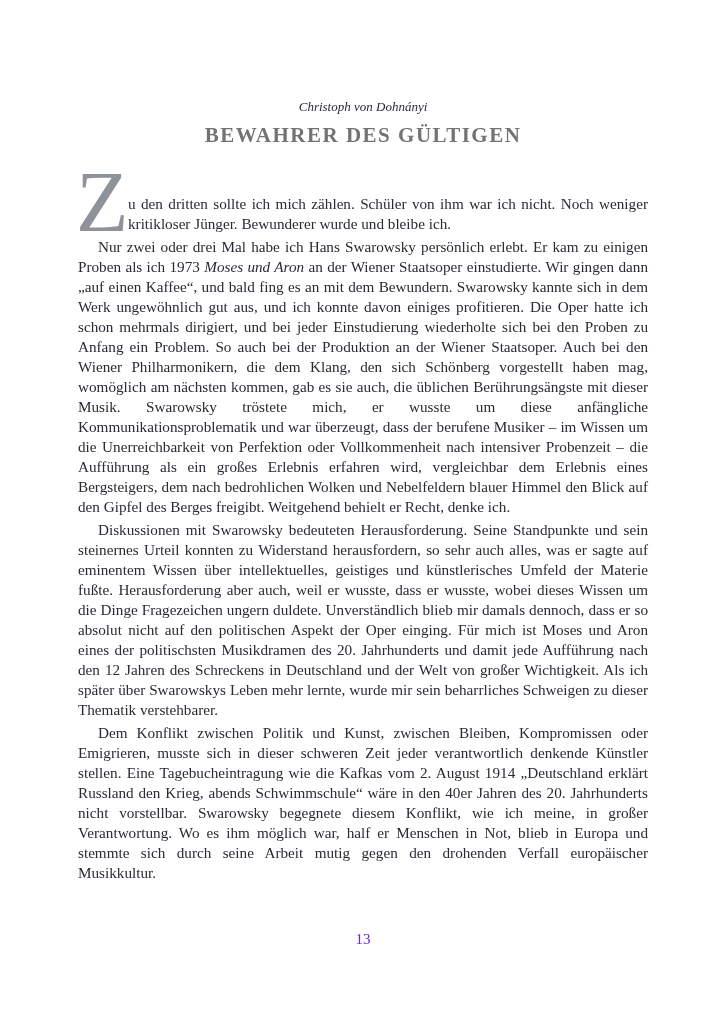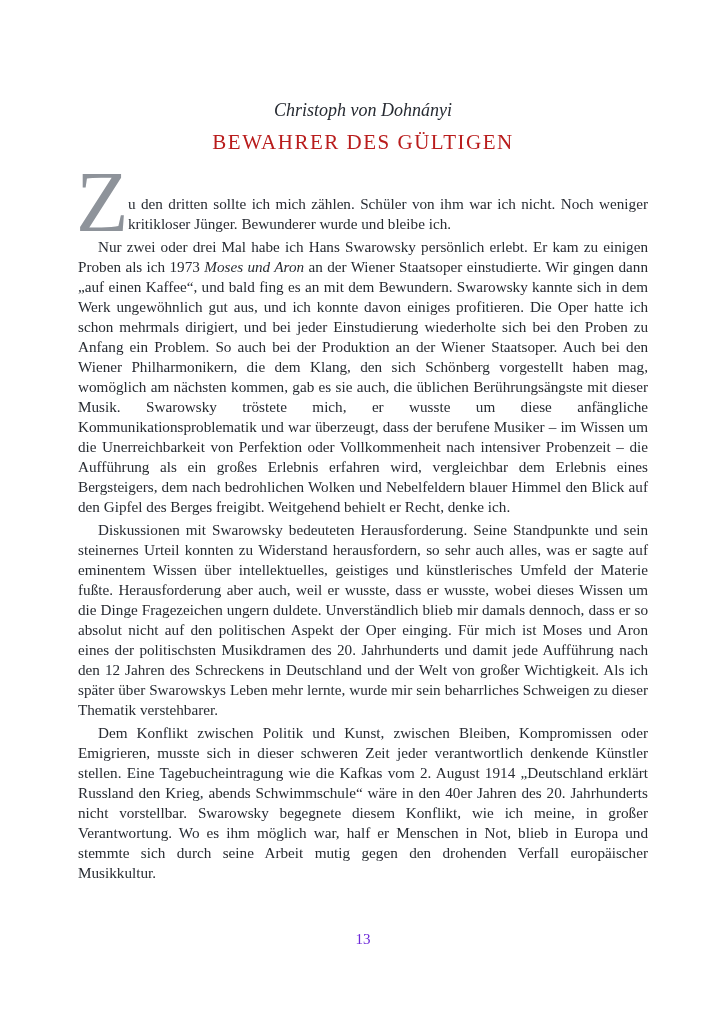--- a/index.html
+++ b/index.html
@@ -18,31 +18,31 @@
   }
   .heading {
     position: absolute;
     top: 99px;
     left: 78px;
     width: 570px;
     text-align: center;
   }
   .author {
     font-style: italic;
-    font-size: 18px;
+    font-size: 13px;
     line-height: 1.25;
     color: #272b32;
   }
   .title {
     margin: 8px 0 0 0;
     font-size: 21px;
-    font-weight: normal;
+    font-weight: bold;
     letter-spacing: 1.5px;
     line-height: 1.2;
-    color: #b91c1c;
+    color: #737373;
   }
   .body-text {
     position: absolute;
     top: 194px;
     left: 78px;
     width: 570px;
     font-size: 15.2px;
     line-height: 20px;
     text-align: justify;
   }

